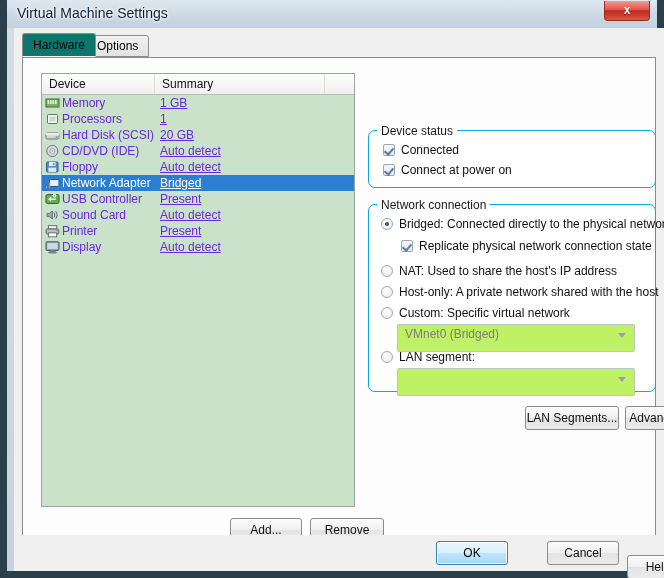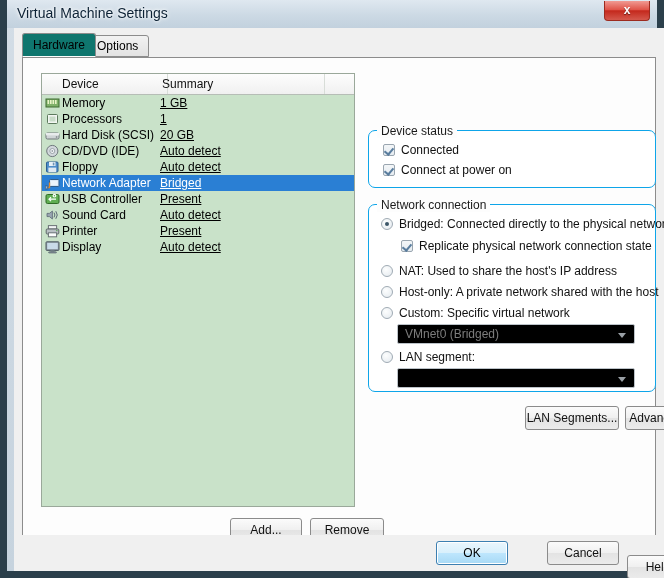--- a/index.html
+++ b/index.html
@@ -81,28 +81,28 @@
   #list-header {
     position:absolute; left:0; top:0; right:0; height:21px;
     background:linear-gradient(180deg,#fdfdfd,#f0f0f0);
     border-bottom:1px solid #b6bdb6;
   }
   .hcell {
     position:absolute; top:0; height:20px; line-height:20px;
     font-size:12px; padding-left:7px; color:#111;
     border-right:1px solid #d8ddd8;
   }
-  .hcell.c1 { left:0; width:113px;margin-left:13px; }
+  .hcell.c1 { left:0; width:113px; }
   .hcell.c2 { left:113px; width:170px; }
   .hcell.c3 { left:283px; width:31px; border-right:none; }
 
   #rows { position:absolute; left:0; top:21px; right:0; }
   .row {
     position:relative; height:16px; line-height:16px;
-    font-size:12px; color:#000000; cursor:pointer;
+    font-size:12px; color:#6d28d9; cursor:pointer;
   }
   .row.selected { background:#2a7fd4; color:#fff; }
   .row-icon {
     position:absolute; left:3px; top:1px; width:15px; height:14px;
   }
   .row-name { position:absolute; left:20px; top:0; white-space:nowrap; }
   .row-summary { position:absolute; left:118px; top:0; white-space:nowrap;text-decoration:underline; }
 
   
   .row-icon svg { display:block; }
@@ -151,22 +151,22 @@
     background:radial-gradient(circle at 40% 35%, #fdfefe, #e3e9ee);
     border:1px solid #a0abb4;
   }
   .rb.checked::after {
     content:""; position:absolute; left:3px; top:3px;
     width:4px; height:4px; border-radius:50%; background:#3c5668;
   }
   .rb-label { position:absolute; left:18px; top:0; color:#111; }
 
   .combo {
-    position:absolute; height:20px;
-    background:#000000; border:1px solid #bcc3c9; border-radius:2px;
+    position:absolute; height:28px;
+    background:#bef264; border:1px solid #bcc3c9; border-radius:2px;
   }
   .combo-text {
     position:absolute; left:7px; top:2px; font-size:12px; color:#7d7d7d;
     white-space:nowrap;
   }
   .combo-arrow {
     position:absolute; right:8px; top:8px;
     width:0; height:0;
     border-left:4px solid transparent; border-right:4px solid transparent;
     border-top:5px solid #9aa0a6;

